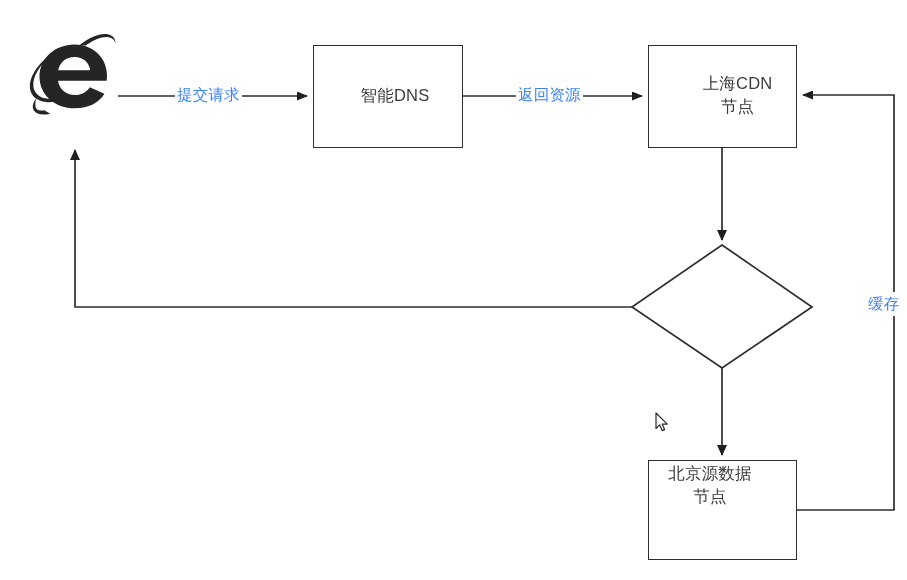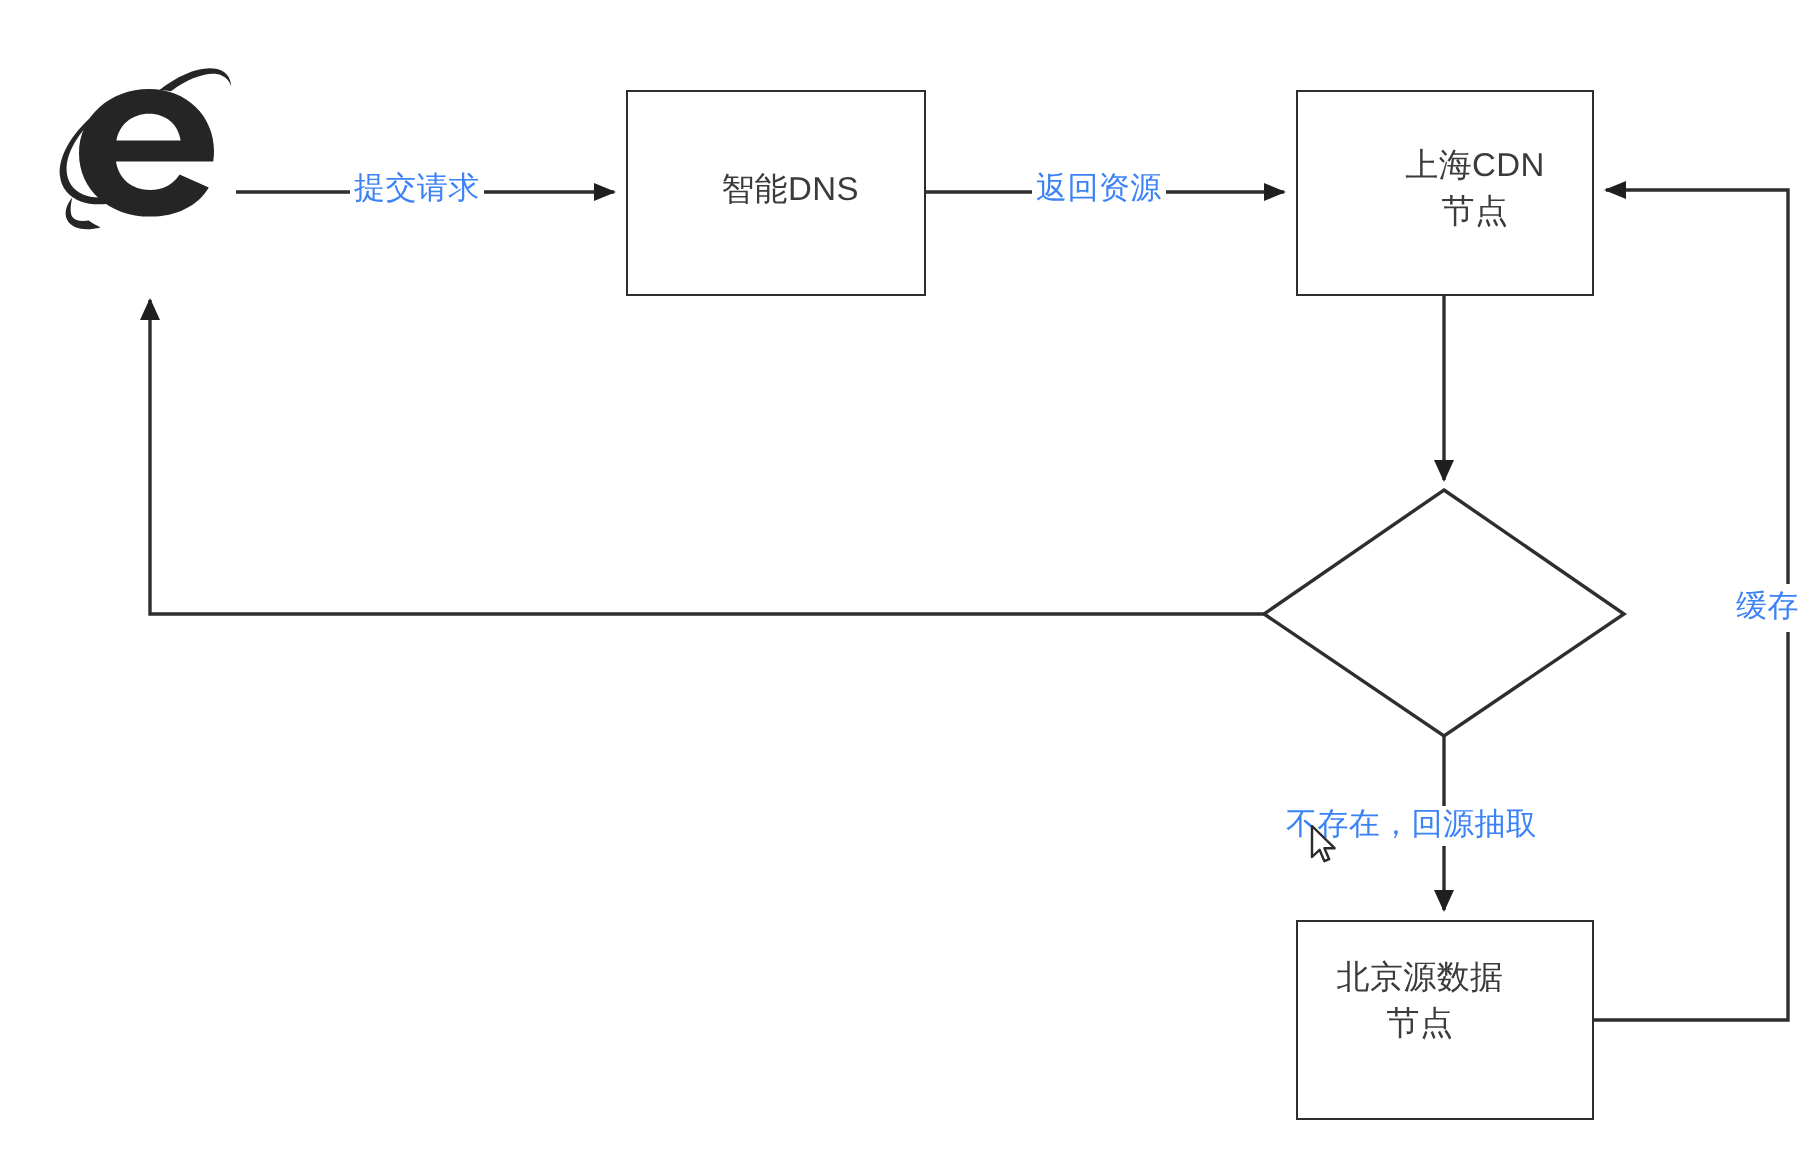--- a/index.html
+++ b/index.html
@@ -122,30 +122,29 @@
   </div>
 
   <div class="box-shape" style="left:313px; top:45px; width:150px; height:103px;"></div>
   <div class="node-label" style="left:313px; top:84px; width:164px;">智能DNS</div>
 
   <div class="box-shape" style="left:648px; top:45px; width:149px; height:103px;"></div>
   <div class="node-label" style="left:648px; top:72px; width:179px;">上海CDN
 节点</div>
 
   <div class="box-shape" style="left:648px; top:460px; width:149px; height:100px;"></div>
-  <div class="node-label" style="left:648px; top:478px; width:124px;">北京源数据
+  <div class="node-label" style="left:648px; top:462px; width:124px;">北京源数据
 节点</div>
 
   <div class="edge-label" style="left:175px; top:85px;">提交请求</div>
 
   <div class="edge-label" style="left:516px; top:85px;">返回资源</div>
 
 
 
-  <div class="edge-label" style="left:641px; top:403px;">不存在，回源抽取</div>
 
   <div class="edge-label vertical" style="left:868px; top:292px;">缓存</div>
 
   <div class="cursor-icon" style="left:655px; top:412px; width:16px; height:22px;">
     <svg viewBox="0 0 16 22" width="16" height="22" xmlns="http://www.w3.org/2000/svg">
       <path d="M1,1 L1,16.5 L4.8,12.9 L7.2,18.6 L9.6,17.6 L7.2,12.1 L12.3,12.1 z" fill="#ffffff" stroke="#2b2b2b" stroke-width="1.2" stroke-linejoin="round"></path>
     </svg>
   </div>
 
 </div>

